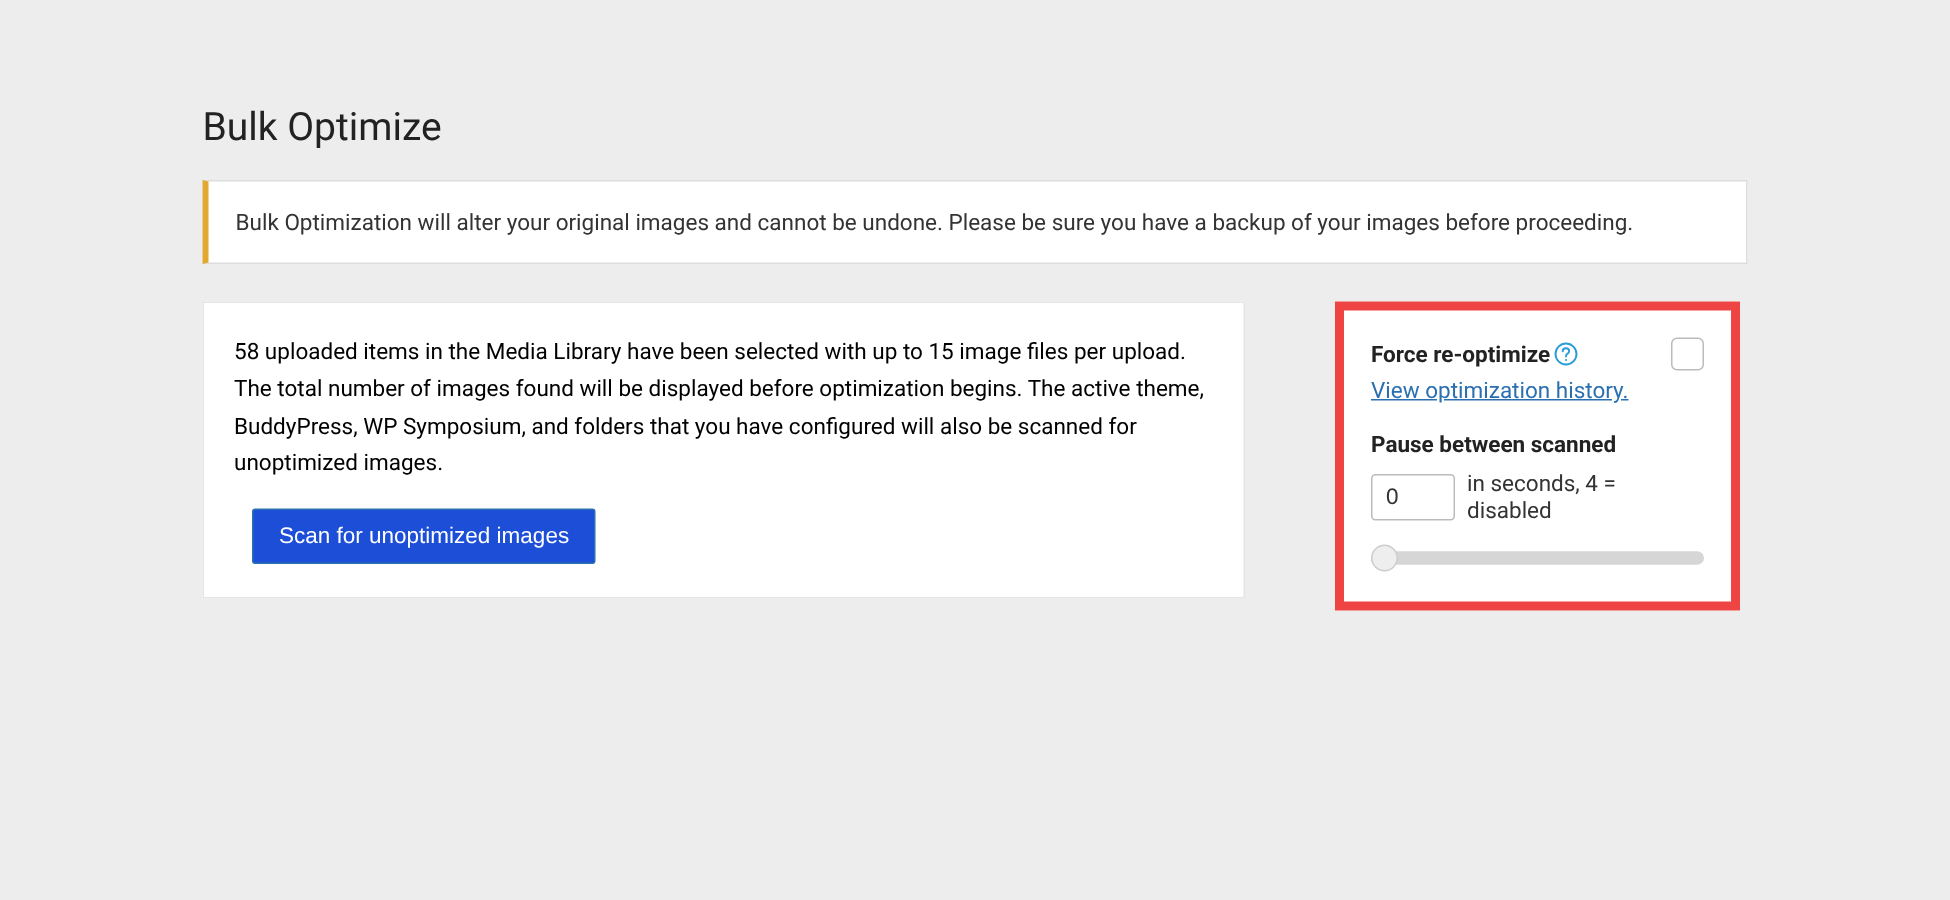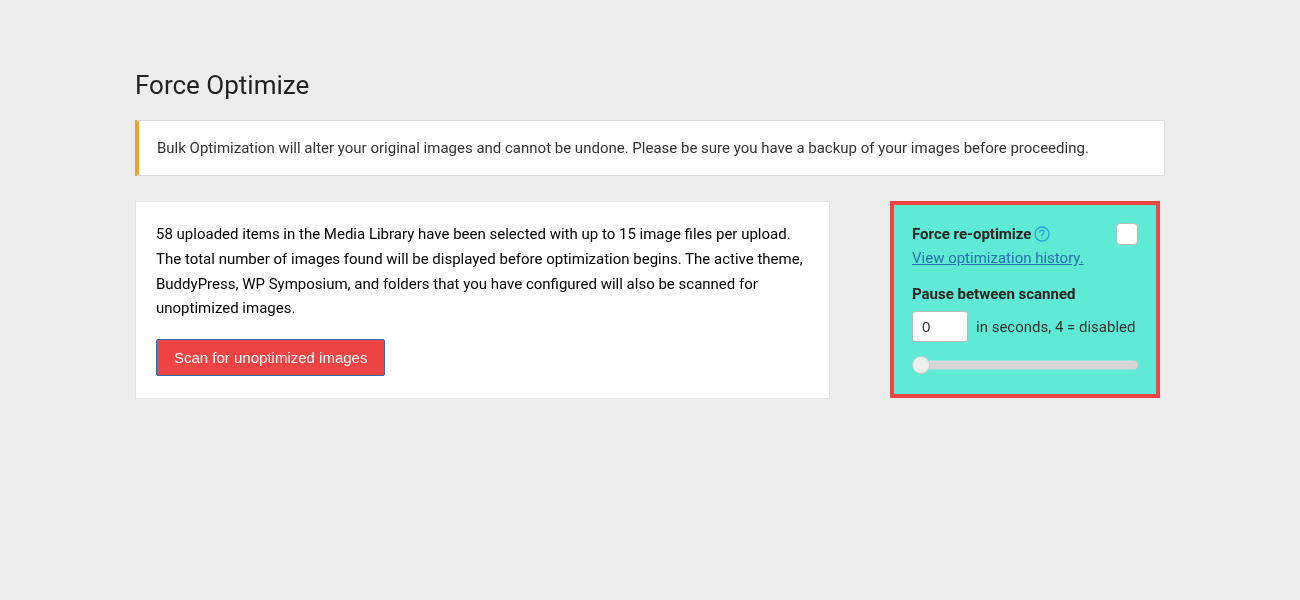--- a/index.html
+++ b/index.html
@@ -51,31 +51,32 @@
       border: 1px solid #e5e5e5;
       padding: 20px 20px 22px 20px;
     }
     .info-card p {
       font-size: 15px;
       line-height: 1.65;
       color: #000000;
       margin-bottom: 18px;
     }
     .scan-button {
-      background: #ef4444;
+      background: #1d4ed8;
       color: #fff;
       border: 1px solid #2a6fb0;
       padding: 9px 17px;
       font-size: 15px;
       cursor: pointer;
       border-radius: 2px;
+      margin-left: 12px;
     }
     .sidebar-card {
-      background: #5eead4;
-      border: 4px solid #ef4444;
+      background: #ffffff;
+      border: 6px solid #ef4444;
       padding: 18px 18px 20px 18px;
     }
     .force-row {
       display: flex;
       align-items: center;
       justify-content: space-between;
       gap: 6px;
       margin-bottom: 4px;
     }
     .force-label-wrap {
@@ -167,21 +168,21 @@
       border: 1px solid #ccc;
       border-radius: 50%;
       transform: translateY(-50%);
       cursor: pointer;
     }
   </style>
 </head>
 <body>
 
 <div class="page">
-  <h1 class="page-title">Force Optimize</h1>
+  <h1 class="page-title">Bulk Optimize</h1>
 
   <div class="warning-box">
     <span>Bulk Optimization will alter your original images and cannot be undone. Please be sure you have a backup of your images before proceeding.</span>
   </div>
 
   <div class="columns">
     <div class="left-col">
       <div class="info-card">
         <p>58 uploaded items in the Media Library have been selected with up to 15 image files per upload. The total number of images found will be displayed before optimization begins. The active theme, BuddyPress, WP Symposium, and folders that you have configured will also be scanned for unoptimized images.</p>
         <button class="scan-button">Scan for unoptimized images</button>

